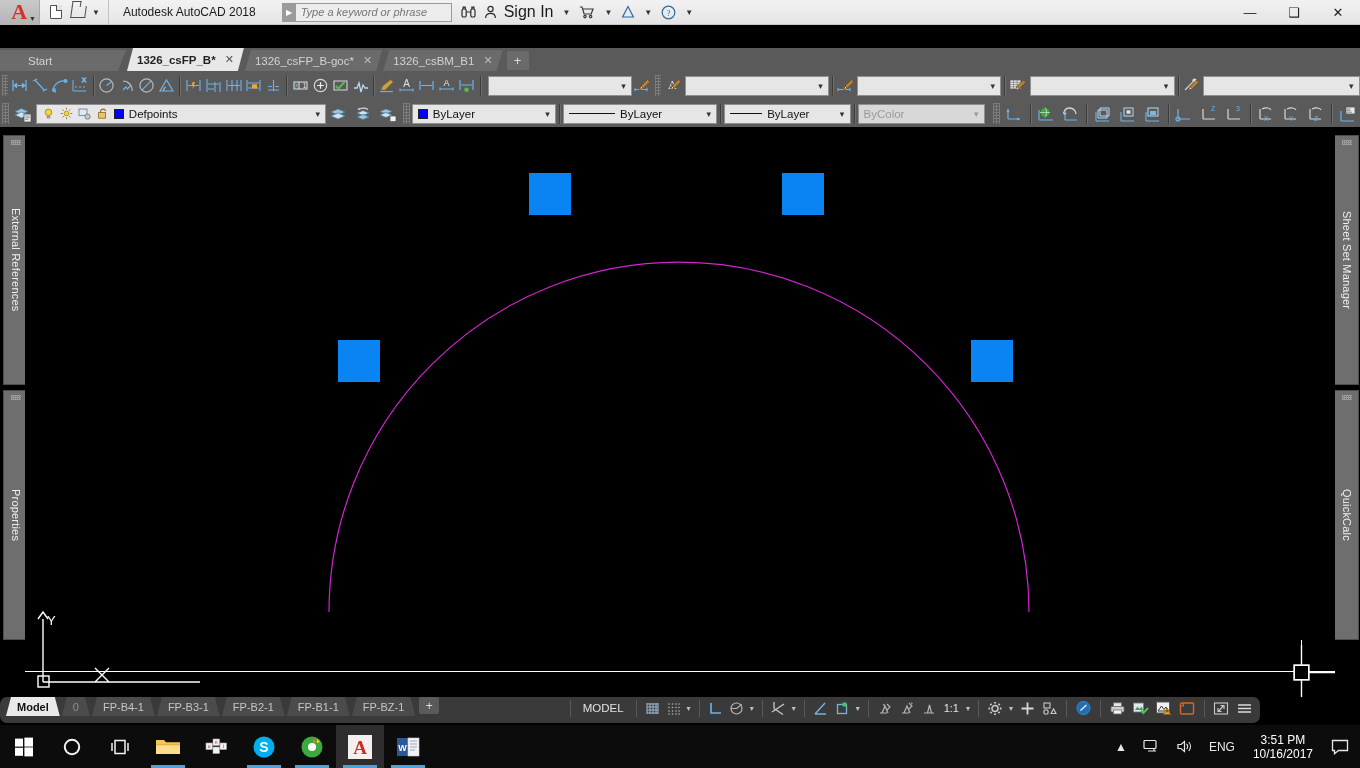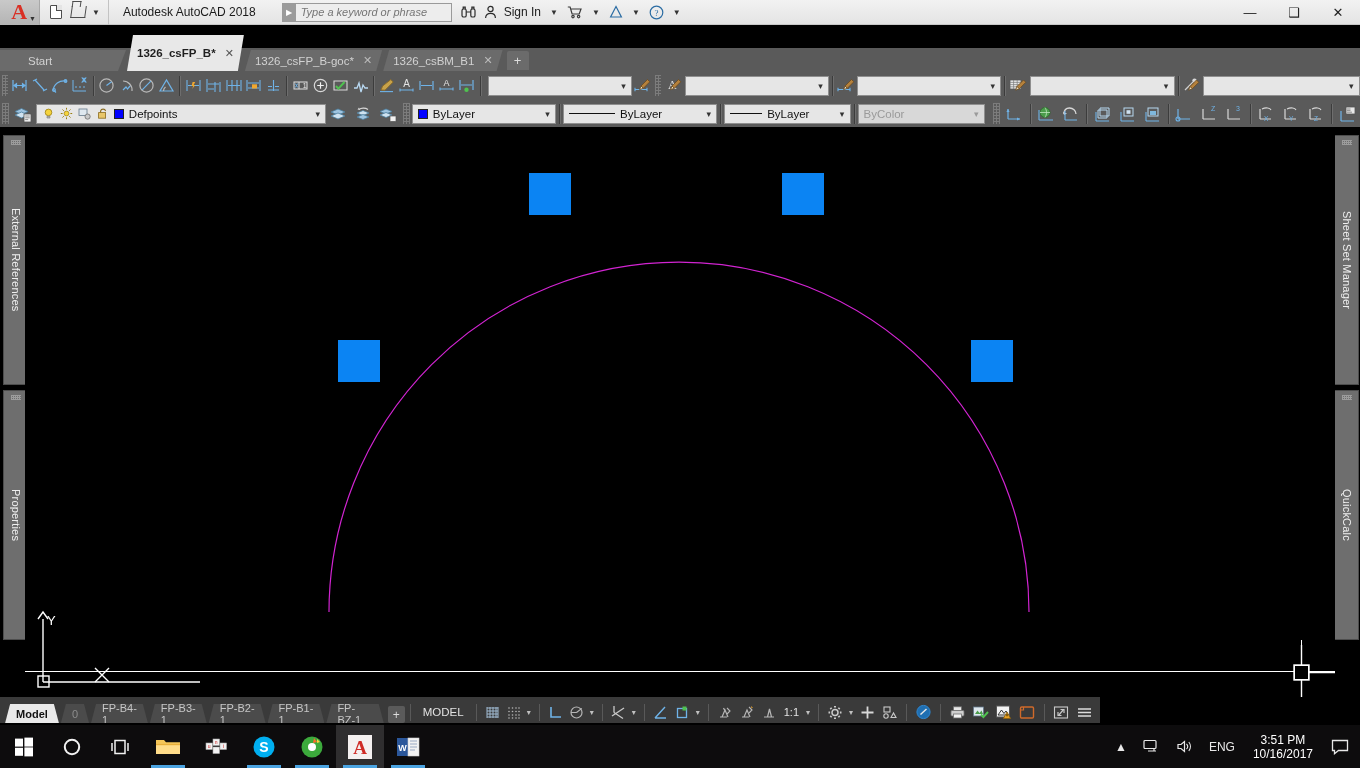--- a/index.html
+++ b/index.html
@@ -40,21 +40,21 @@
   .title-text { font-size: 12px; color:#1a1a1a; padding-left: 14px; white-space:nowrap; }
   .title-path { font-size: 12px; color:#1a1a1a; padding-left: 18px; white-space:nowrap; }
   .searchwrap { margin-left:26px; display:flex; align-items:center; height:19px;
                 border:1px solid #9a9a9a; background:#ededed; }
   .search-arrow { width:13px;height:17px;background:#9b9b9b;color:#fff;font-size:8px;
                   display:flex;align-items:center;justify-content:center;}
   .search-input { width:155px; height:17px; border:none; background:#ededed;
                   font: italic 11px "Liberation Sans", sans-serif; color:#6d6d6d; padding-left:5px; outline:none; }
   .tb-right { margin-left: 8px; display:flex; align-items:center; gap:7px; height:25px; }
   .tb-ico { font-size:13px; color:#2b2b2b; display:flex; align-items:center; }
-  .signin { font-size:12px; color:#1a1a1a; }
+  .signin { font-size:16px; color:#1a1a1a; }
   .wincontrols { margin-left:auto; display:flex; height:25px; }
   .wincontrols div { width:44px; display:flex; align-items:center; justify-content:center;
                      font-size:13px; color:#222; }
 
   
   .menubar {
     position:absolute; left:0; top:25px; width:1360px; height:23px;
     background:#4a4a4a; display:flex; align-items:center;
   }
   .menubar .mlogo { width:40px; height:23px; background:#3f3f3f; position:relative; overflow:hidden; }
@@ -69,21 +69,21 @@
   }
   .ftab {
     height:21px; display:flex; align-items:center; padding:0 10px;
     font-size:11.5px; color:#d2d2d2; margin-right:1px;
     background:#6b6b6b;
     clip-path: polygon(6px 0, 100% 0, calc(100% - 6px) 100%, 0 100%);
     min-width: 60px; justify-content:center;
   }
   .ftab.start { width:126px; background:#6b6b6b; justify-content:flex-start; padding-left:28px;
                 clip-path: polygon(0 0, 100% 0, calc(100% - 8px) 100%, 0 100%); }
-  .ftab.active { background:#e8e8e8; color:#1f1f1f; font-weight:bold; height:36px; }
+  .ftab.active { background:#e8e8e8; color:#1f1f1f; font-weight:bold; height:23px; }
   .ftab .x { font-size:11px; margin-left:9px; color:#bbb; }
   .ftab.active .x { color:#555; font-weight:normal; }
   .ftab-plus { width:22px;height:19px;background:#6b6b6b;display:flex;align-items:center;
                justify-content:center;color:#ddd;font-size:13px;margin-left:3px;margin-bottom:1px;
                border-radius:2px 2px 0 0;}
 
   
   .tbrow {
     position:absolute; left:0; width:1360px; background:#5a5a5a;
     display:flex; align-items:center;
@@ -117,22 +117,22 @@
       background: repeating-linear-gradient(to bottom,#9c9c9c 0 1px,transparent 1px 2px),
                   repeating-linear-gradient(to right,#9c9c9c 0 1px,transparent 1px 2px);
       background-size:2px 2px; }
 
   
   .canvas { position:absolute; left:25px; top:127px; width:1310px; height:570px;
             background:#000; overflow:hidden; }
   .grip-box { position:absolute; background:#0b84f3; }
 
   
-  .layoutbar { position:absolute; left:0; top:697px; width:1100px; height:26px;
-               background:#3a3a3a; display:flex; align-items:flex-end; }
+  .layoutbar { position:absolute; left:0; top:697px; width:1260px; height:26px;
+               background:#3a3a3a; display:flex; align-items:flex-start;border-radius:7px; }
   .ltab { height:19px; display:flex; align-items:center; padding:0 11px; font-size:11px;
           color:#c6c6c6; background:#4b4b4b; margin-right:2px;
           clip-path: polygon(5px 0, calc(100% - 5px) 0, 100% 100%, 0 100%); }
   .ltab.active { background:#e9e9e9; color:#111; font-weight:bold; }
   .ltab.dim { color:#8d8d8d; }
   .lplus { width:20px;height:17px;background:#5a5a5a;color:#ddd;font-size:12px;
            display:flex;align-items:center;justify-content:center;border-radius:2px;margin-left:2px;}
   .sbsep { width:1px; height:17px; background:#595959; margin:0 5px; }
   .sbtn { height:22px; min-width:20px; display:flex; align-items:center; justify-content:center;
           padding:0 3px; color:#cfcfcf; font-size:11px; }

